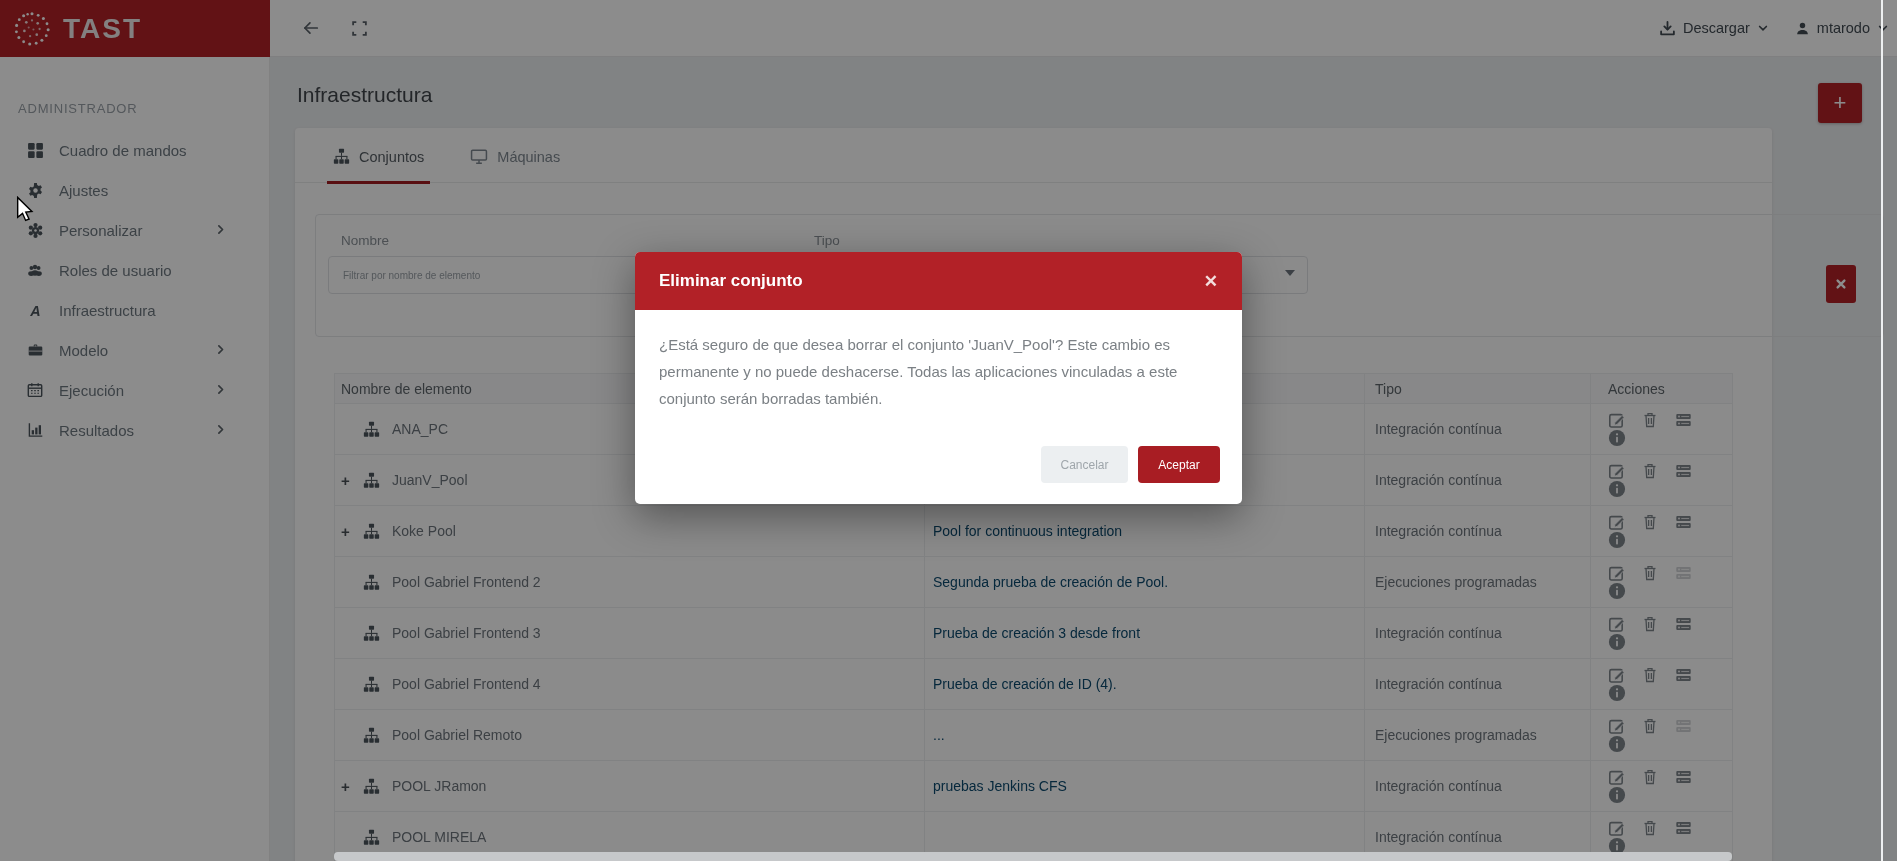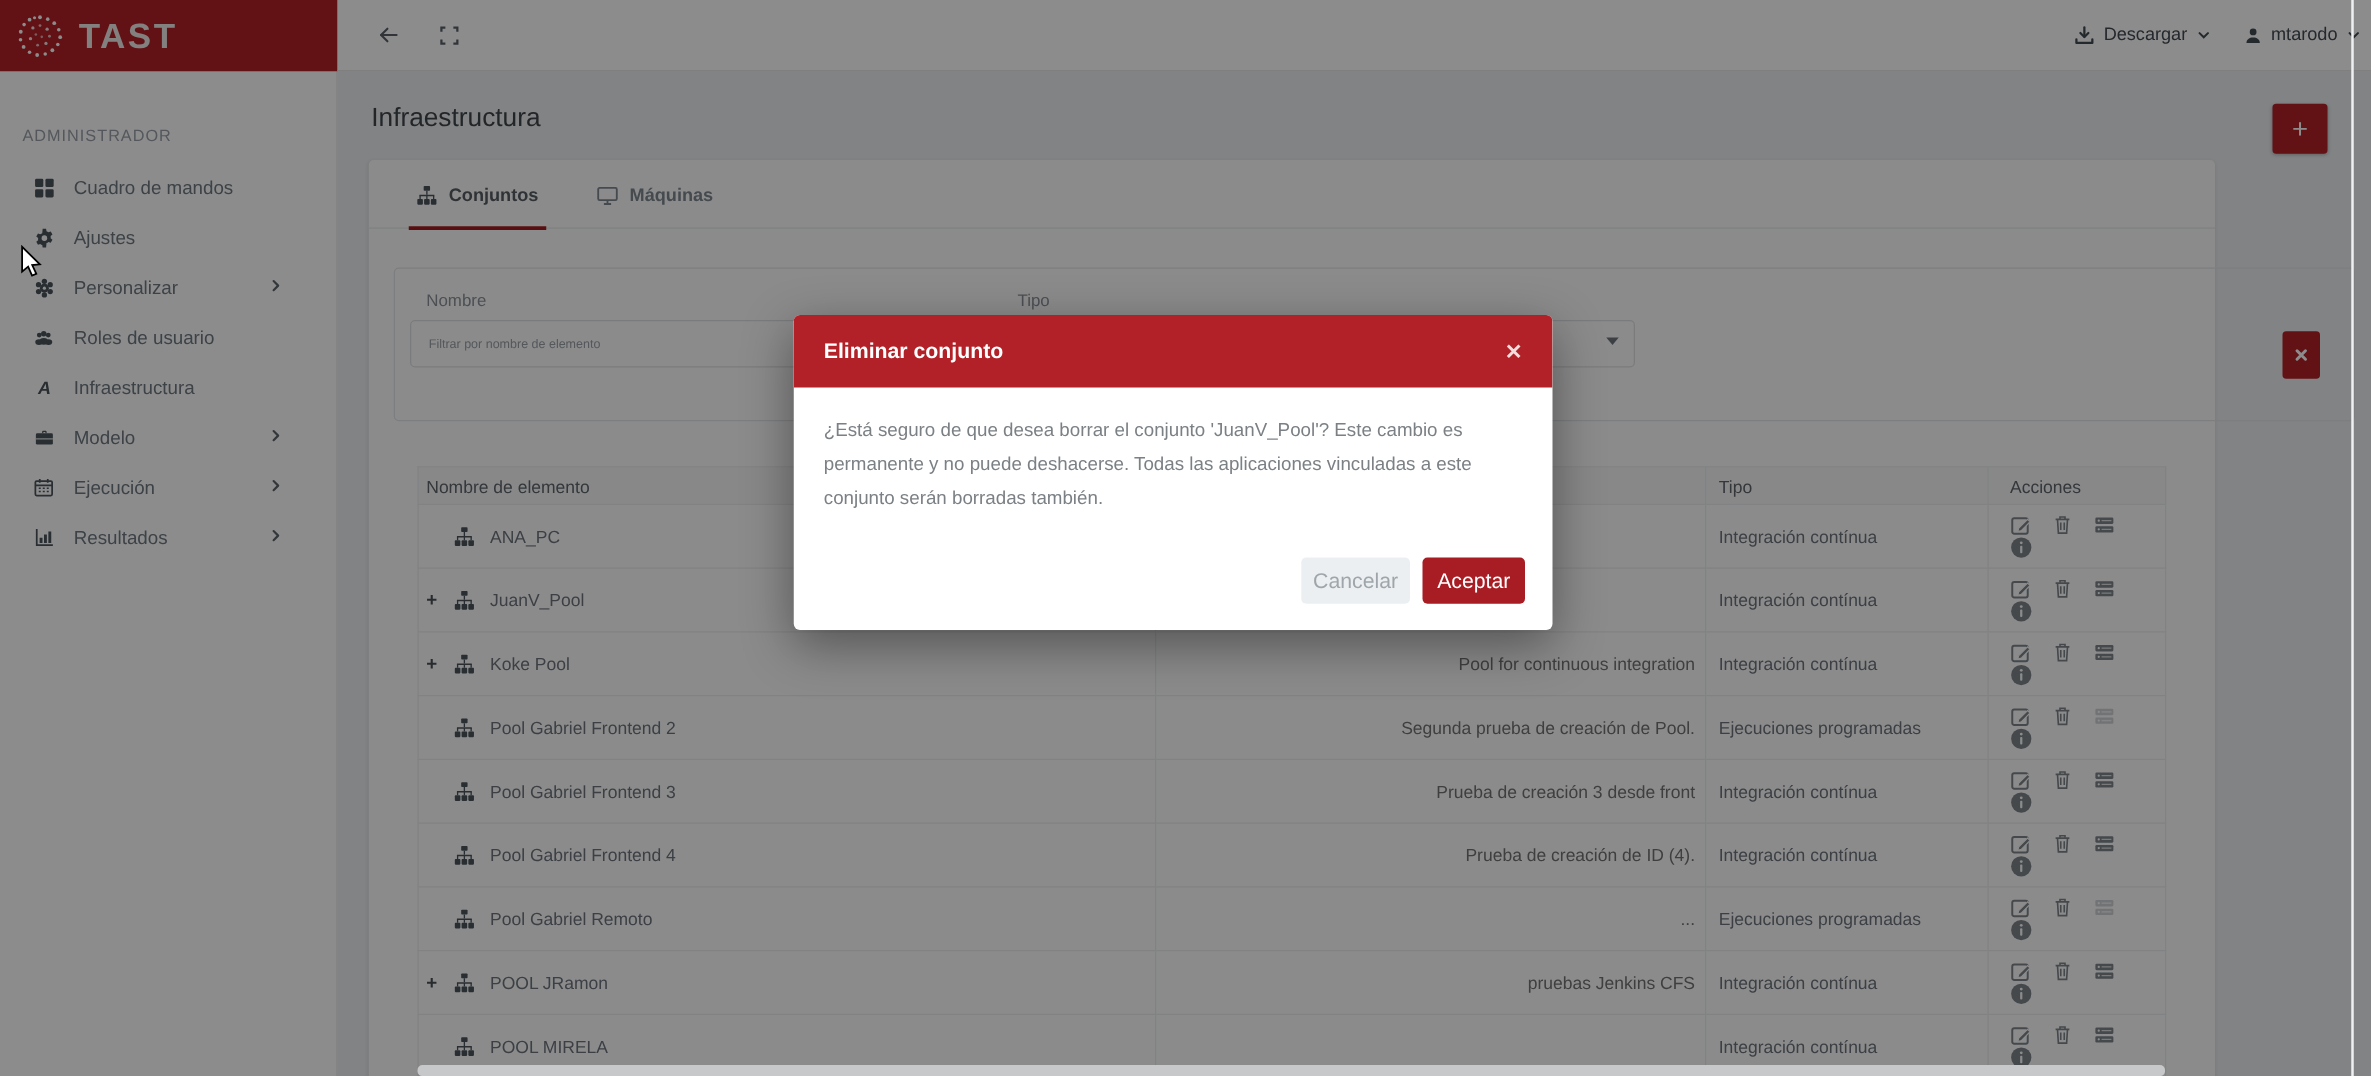--- a/index.html
+++ b/index.html
@@ -27,21 +27,21 @@
   .side-chev{position:absolute;right:42px;color:#5c646b;}
 
   
   .content{position:absolute;top:57px;left:270px;right:0;bottom:0;background:#eceef0;}
   .page-title{margin:26px 0 21px 27px;font-size:21px;font-weight:500;color:#40464b;}
   .add-btn{position:absolute;top:26px;right:35px;width:44px;height:40px;background:#b22127;color:#fff;border:none;border-radius:3px;font-size:22px;line-height:1;cursor:pointer;box-shadow:0 1px 3px rgba(0,0,0,.25);}
   .card{position:relative;margin-left:25px;width:1477px;height:760px;background:#fdfdfe;border-radius:4px;box-shadow:0 1px 3px rgba(60,64,67,.12);}
 
   
   .tabs{display:flex;align-items:flex-end;height:55px;padding-left:32px;border-bottom:1px solid #e8e9ea;}
-  .tab{display:flex;align-items:center;gap:9px;font-size:14.5px;color:#7f8890;padding:0 6px 16px 6px;margin-right:34px;border-bottom:3px solid transparent;margin-bottom:-2px;cursor:pointer;font-weight:bold;}
+  .tab{display:flex;align-items:center;gap:9px;font-size:14.5px;color:#7f8890;padding:0 6px 16px 6px;margin-right:34px;border-bottom:3px solid transparent;margin-bottom:-2px;cursor:pointer;}
   .tab .ico{color:#7f8890;}
   .tab.active{color:#565d63;border-bottom-color:#a31d21;}
   .tab.active .ico{color:#4c555c;}
 
   
   .filterbox{position:relative;margin:31px 0 0 20px;width:1569px;height:123px;border:1px solid #e3e5e7;border-radius:4px;}
   .f-label{display:block;margin:18px 0 8px 13px;font-size:13.5px;color:#8a9197;}
   .f-name{position:absolute;left:12px;top:0;width:440px;}
   .f-name input{width:440px;height:38px;border:1px solid #dfe1e3;border-radius:4px;padding:0 14px;font-size:10px;color:#555;background:#fdfdfe;}
   .f-name input::placeholder{color:#9aa1a7;}
@@ -50,38 +50,38 @@
   .f-select .caret{position:absolute;right:12px;top:13px;width:0;height:0;border-left:5px solid transparent;border-right:5px solid transparent;border-top:6px solid #6d767e;}
   .clear-btn{position:absolute;right:27px;top:50px;width:30px;height:38px;background:#b22127;border:none;border-radius:3px;color:#fff;cursor:pointer;display:flex;align-items:center;justify-content:center;}
 
   
   .tbl-wrap{margin:36px 0 0 39px;width:1399px;}
   table{border-collapse:collapse;width:100%;table-layout:fixed;font-size:14px;}
   th,td{border:1px solid #ebedee;text-align:left;font-weight:normal;}
   th{height:30px;padding:0 10px;background:#f7f8f9;color:#5f666c;}
   td{height:51px;color:#6d757c;}
   .c-name{width:590px;padding:0 8px 0 6px;}
-  .c-desc{width:440px;padding:0 8px;color:#737373;text-align:right;}
+  .c-desc{width:440px;padding:0 8px;color:#0c4a6e;}
   .c-type{width:226px;padding:0 10px;}
   .c-actions{padding:0 0 0 17px;}
   .name-wrap{display:flex;align-items:center;}
   .expander{width:22px;color:#4a5056;font-weight:bold;font-size:15px;text-align:left;flex:none;}
   .row-ico{color:#4b545b;margin-right:12px;flex:none;}
   .action-btn{display:inline-flex;margin-right:16px;color:#7e858b;cursor:pointer;vertical-align:middle;}
   .action-btn.disabled{opacity:.35;cursor:default;}
 
   
   .backdrop{position:absolute;inset:0;background:rgba(0,0,0,0.45);z-index:50;}
   .modal{position:absolute;left:635px;top:252px;width:607px;height:252px;background:#fff;border-radius:5px;z-index:70;box-shadow:0 12px 40px rgba(0,0,0,.4);display:flex;flex-direction:column;overflow:hidden;}
   .modal-head{height:58px;flex:none;background:#b22127;display:flex;align-items:center;padding:0 24px;}
   .modal-title{color:#fff;font-size:17px;font-weight:bold;}
   .modal-close{margin-left:auto;background:none;border:none;color:#f3dddd;font-size:17px;font-weight:bold;cursor:pointer;padding:0;line-height:1;}
   .modal-body{padding:21px 24px 0 24px;font-size:15px;line-height:27px;color:#7b8085;}
   .modal-foot{margin-top:auto;padding:0 22px 21px 0;display:flex;justify-content:flex-end;gap:10px;}
-  .btn{height:37px;border:none;border-radius:4px;font-size:17px;cursor:pointer;margin-top:32px;}
+  .btn{height:37px;border:none;border-radius:4px;font-size:12px;cursor:pointer;margin-top:32px;}
   .btn-cancel{width:87px;background:#eceff1;color:#9fa6ab;}
   .btn-accept{width:82px;background:#a81d23;color:#ffffff;}
 
   
   .vline{position:absolute;left:1881px;top:0;bottom:0;width:2px;background:#eef0f1;z-index:60;}
   .hscroll{position:absolute;left:334px;top:852px;width:1398px;height:9px;background:#c6c8ca;border-radius:4px;z-index:60;}
   .cursor{position:absolute;left:16px;top:196px;z-index:90;}
 </style>
 </head>
 <body>

